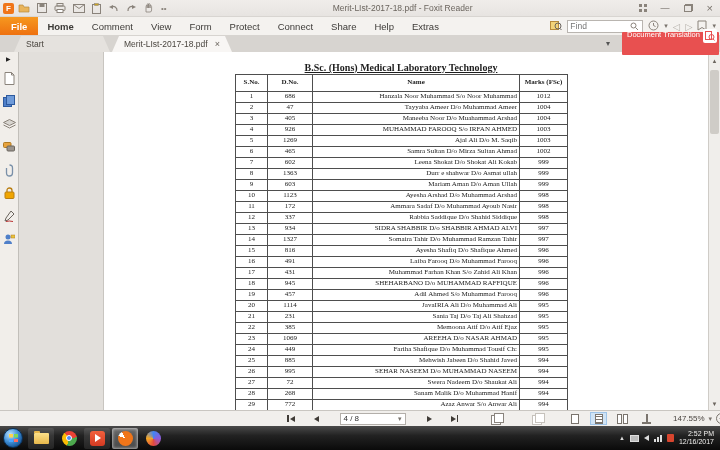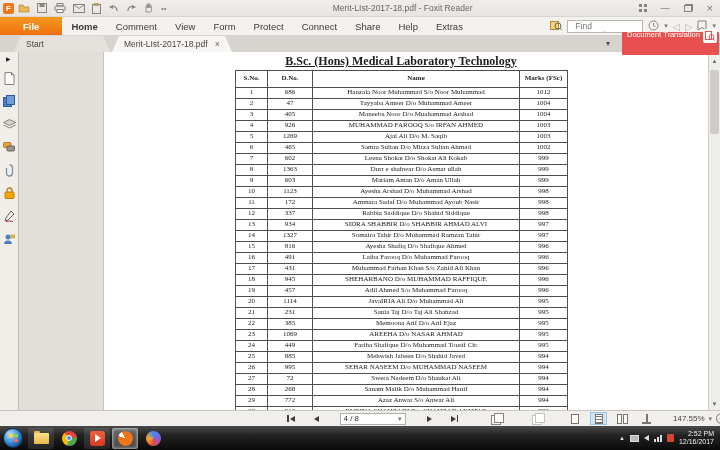--- a/index.html
+++ b/index.html
@@ -25,26 +25,26 @@
       linear-gradient(#8a837b,#8a837b) 0 5px/3px 3px no-repeat,
       linear-gradient(#8a837b,#8a837b) 5px 5px/3px 3px no-repeat; }
   .restore-ic { display:inline-block; width:9px; height:8px; position:relative; }
   .restore-ic::before { content:""; position:absolute; right:0; top:0; width:6px; height:5px; border:1px solid #8a837b; }
   .restore-ic::after  { content:""; position:absolute; left:0; bottom:0; width:6px; height:5px; border:1px solid #8a837b; background:#e9e6e3; }
 
   
   .menubar { position:absolute; top:17px; left:0; width:720px; height:18px;
     background:#f4f2ef; display:flex; align-items:center; font-size:9.5px; color:#3c3a37; }
   .file-tab { background:linear-gradient(#f6981f,#ee7110); color:#fff; height:18px;
-    display:flex; align-items:center; padding:0 23px; font-weight:bold; }
+    display:flex; align-items:center; padding:0 11px; font-weight:bold; }
   .menu-item { padding:0 9px; height:34px; display:flex; align-items:center; cursor:default; }
   .menu-item.home { font-weight:bold; }
   .menu-right { margin-left:auto; display:flex; align-items:center; gap:5px; padding-right:4px; }
   .find-box { width:76px; height:13px; background:#fff; border:1px solid #b9b5b0;
-    display:flex; align-items:center; padding:0 2px;flex-direction:column; }
+    display:flex; align-items:center; padding:0 2px; }
   .find-box input { border:none; outline:none; width:60px; font-size:8.5px; color:#9a948d;
     font-family:"Liberation Sans",sans-serif; background:transparent; }
   .dim { color:#b5b0aa; }
   .small-car { font-size:7px; color:#7a746d; }
 
   
   .tabbar { position:absolute; top:35px; left:0; width:720px; height:17px; background:#d7d4d0; }
   .doc-tab { position:absolute; top:1px; height:16px; display:flex; align-items:center;
     font-size:8.5px; color:#4a453f; padding:0 12px;
     clip-path:polygon(7px 0, calc(100% - 7px) 0, 100% 100%, 0 100%); }
@@ -63,31 +63,31 @@
   
   .main { position:absolute; top:52px; left:0; width:720px; height:358px; background:#e2dfdb; }
   .sidebar { position:absolute; left:0; top:0; width:19px; height:358px;
     background:#f1eeea; border-right:1px solid #c2bfba; display:flex; flex-direction:column;
     align-items:center; padding-top:3px; gap:9px; }
   .sidebar .sb { width:14px; height:14px; display:flex; align-items:center; justify-content:center; }
   .collapse-arrow { font-size:6px; color:#222; align-self:flex-start; margin-left:6px; }
 
   .page { position:absolute; left:103px; top:0; width:605px; height:358px; background:#fff;
     border-left:1px solid #c8c5c0; overflow:hidden; }
-  .doc-title { margin-top:2px; margin-left:131px; width:332px; text-align:center;
-    font-family:"Liberation Serif", serif; font-weight:bold; font-size:12px; color:#1d1d1d;
+  .doc-title { margin-top:10px; margin-left:131px; width:332px; text-align:center;
+    font-family:"Liberation Serif", serif; font-weight:bold; font-size:10px; color:#1d1d1d;
     text-decoration:underline; }
   table.merit { border-collapse:collapse; margin-left:131px; margin-top:1px; width:332px;
     font-family:"Liberation Serif", serif; font-size:7px; color:#222; table-layout:fixed; }
   table.merit th, table.merit td { border:1px solid #4e4e4e; padding:0 2px; height:11px;
     line-height:1.05; overflow:hidden; white-space:nowrap; text-align:center; }
   table.merit th { font-size:7px; font-weight:bold; white-space:normal; height:17px; }
   table.merit col.c1 { width:32px; } table.merit col.c2 { width:45px; }
   table.merit col.c3 { width:207px; } table.merit col.c4 { width:48px; }
-  table.merit td.name-col { text-align:center; }
+  table.merit td.name-col { text-align:right; }
 
   .scrollbar { position:absolute; right:0; top:0; width:12px; height:358px; background:#f0eeeb;
     border-left:1px solid #cfccc7; }
   .sb-up, .sb-down { position:absolute; left:0; width:11px; height:11px; text-align:center;
     font-size:6px; color:#6b655e; line-height:11px; }
   .sb-up { top:4px; } .sb-down { bottom:0; }
   .sb-thumb { position:absolute; left:1px; top:18px; width:9px; height:64px; background:#cfccc7; border-radius:2px; }
 
   
   .statusbar { position:absolute; top:410px; left:0; width:720px; height:16px;

